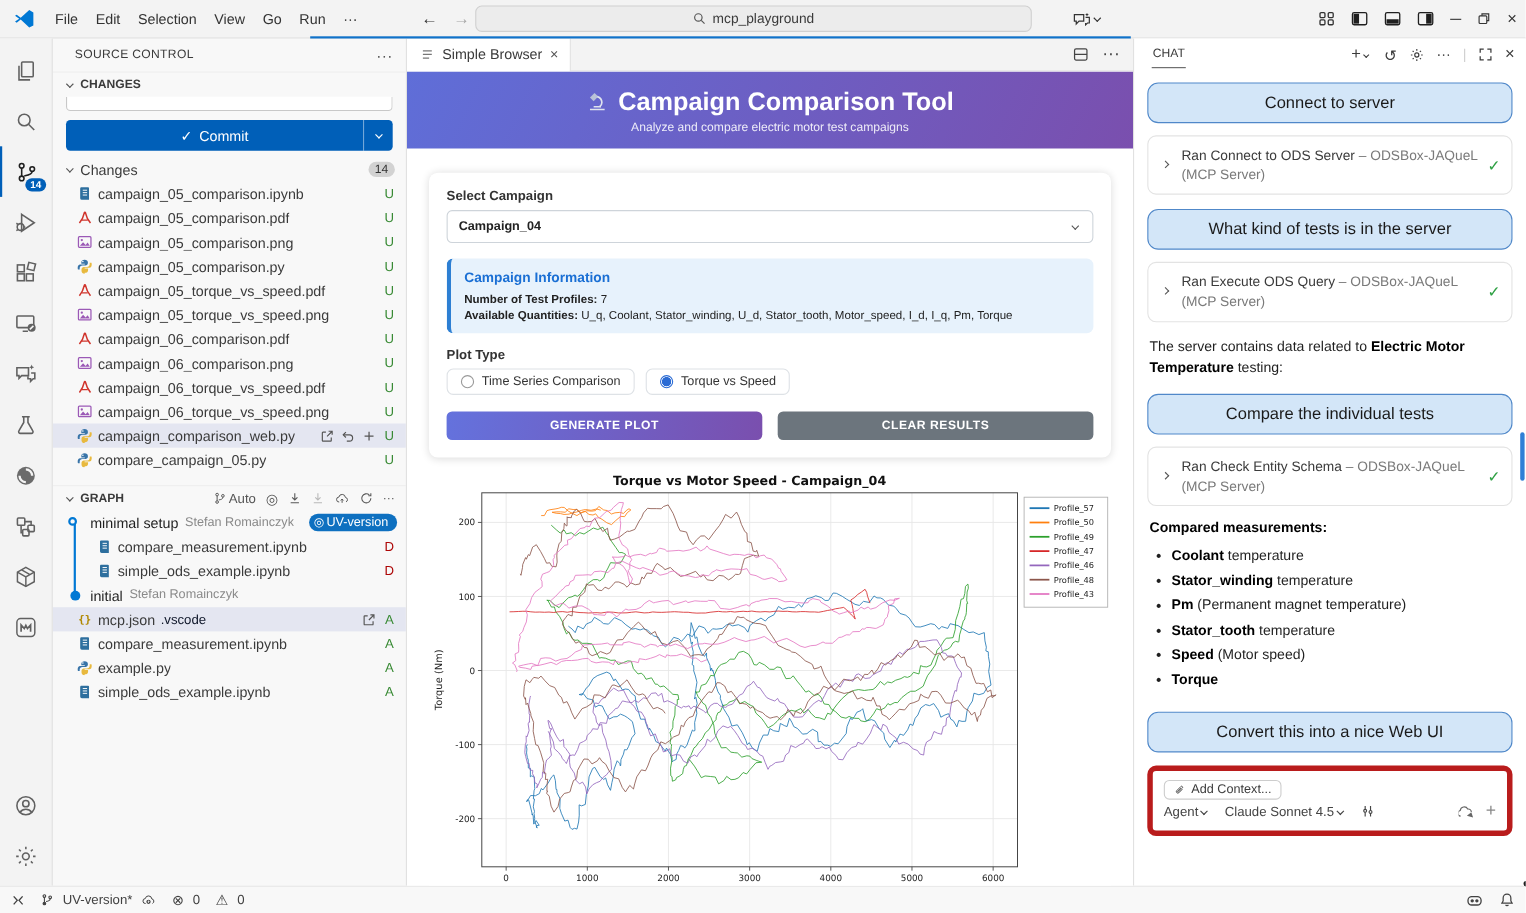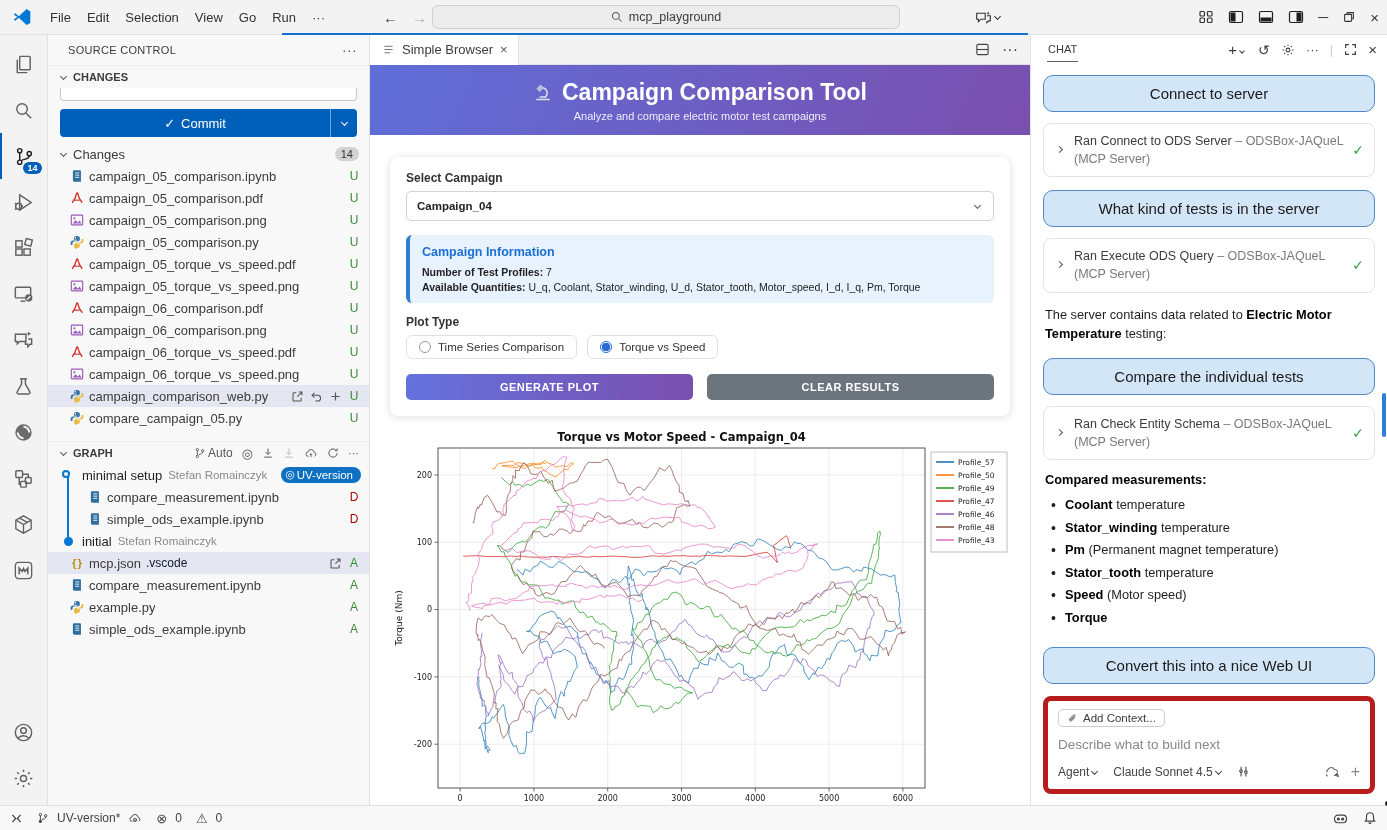--- a/index.html
+++ b/index.html
@@ -5,21 +5,21 @@
 *{margin:0;padding:0;box-sizing:border-box}
 html,body{width:1387px;height:830px;overflow:hidden;font-family:"Liberation Sans",sans-serif;background:#fff;color:#3b3b3b}
 svg{display:inline-block;vertical-align:middle}
 .cv{display:inline-block;width:5px;height:5px;border-right:1.4px solid currentColor;border-bottom:1.4px solid currentColor;transform:rotate(45deg);margin:0 3px 2px 3px}
 .cvr{transform:rotate(-45deg)}
 
 .titlebar{height:35px;background:#f3f3f3;border-bottom:1px solid #e1e1e1;display:flex;align-items:center;position:relative;font-size:13px;color:#333}
 .titlebar .logo{margin:0 10px 0 12px}
 .menu{padding:4px 8px;border-radius:4px;cursor:default}
 .nav-arrows{margin-left:50px;display:flex;gap:14px;font-size:15px}
-.searchbox{position:absolute;left:432px;top:5px;width:468px;height:24px;background:#ececec;border:1px solid #d0d0d0;border-radius:6px;display:flex;align-items:center;justify-content:center;gap:6px;font-size:12.5px;color:#3b3b3b}
+.searchbox{position:absolute;left:432px;top:5px;width:506px;height:24px;background:#ececec;border:1px solid #d0d0d0;border-radius:6px;display:flex;align-items:center;justify-content:center;gap:6px;font-size:12.5px;color:#3b3b3b}
 .tb-right{position:absolute;right:8px;display:flex;align-items:center;gap:14px;color:#333}
 .copilot-tb{position:absolute;left:975px;display:flex;align-items:center}
 .progress{position:absolute;left:282px;bottom:-1px;width:746px;height:2px;background:#1072c9}
 
 .main{display:flex;height:770px}
 
 .activitybar{width:48px;background:#f3f3f3;border-right:1px solid #e1e1e1;display:flex;flex-direction:column;align-items:center;padding-top:6px;position:relative}
 .ab-item{width:48px;height:46px;display:flex;align-items:center;justify-content:center;color:#616161;position:relative}
 .ab-item.active{color:#1f1f1f;border-left:2px solid #005fb8}
 .ab-badge{position:absolute;right:6px;bottom:5px;background:#005fb8;color:#fff;font-size:9px;border-radius:9px;padding:1px 4px;font-weight:700}
@@ -760,21 +760,20 @@
           <li><b>Torque</b></li>
         </ul>
       <div class="bubble">Convert this into a nice Web UI</div>
       <div class="chat-input">
         <span class="ctx-chip">
           <svg width="11" height="11" viewBox="0 0 16 16" fill="none" stroke="#555" stroke-width="1.3">
               <path d="M11.5 6.5l-4.8 4.8a2 2 0 0 1-2.8-2.8l5.5-5.5a1.4 1.4 0 0 1 2 2l-5.2 5.2a.7.7 0 0 1-1-1l4.4-4.4"></path>
             </svg>
           <span>Add Context...</span>
         </span>
-        <div class="ci-placeholder">Describe what to build next</div>
         <div class="ci-bottom">
           <span><span>Agent</span><span class="cv"></span></span>
           <span><span>Claude Sonnet 4.5</span><span class="cv"></span></span>
           <svg width="13" height="13" viewBox="0 0 16 16" fill="none" stroke="#444" stroke-width="1.3">
               <path d="M5 2v4M5 9v5M11 2v5M11 10v4"></path>
               <circle cx="5" cy="7.5" r="1.6"></circle>
               <circle cx="11" cy="8.8" r="1.6"></circle>
             </svg>
           <span class="ci-right">
             <svg width="15" height="13" viewBox="0 0 18 16" fill="none" stroke="#666" stroke-width="1.3">

